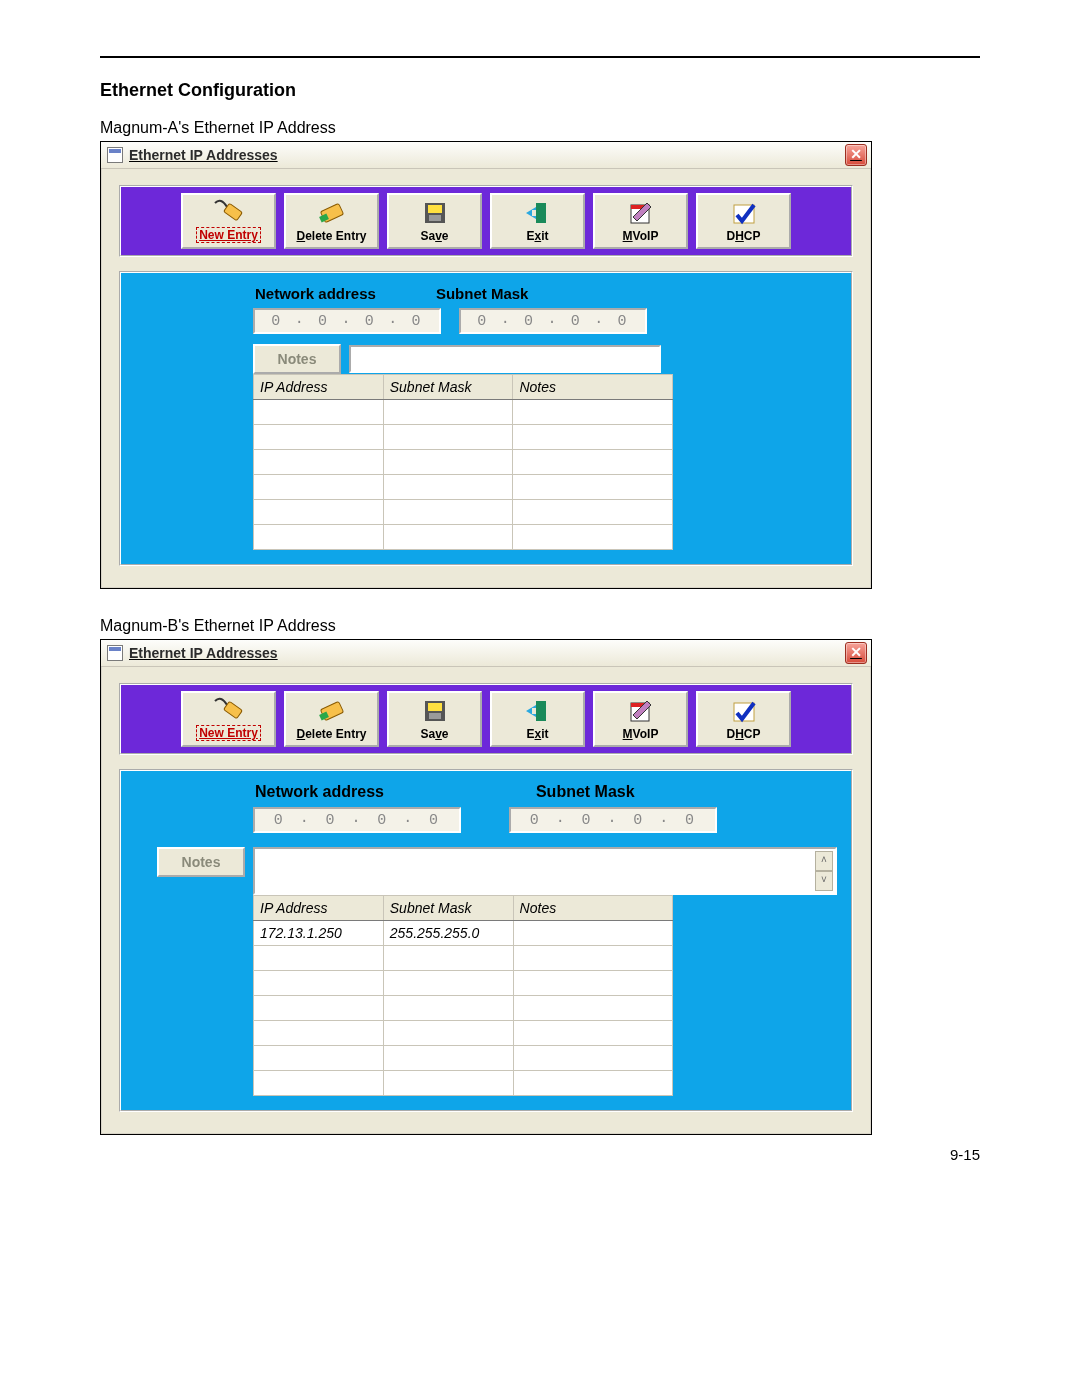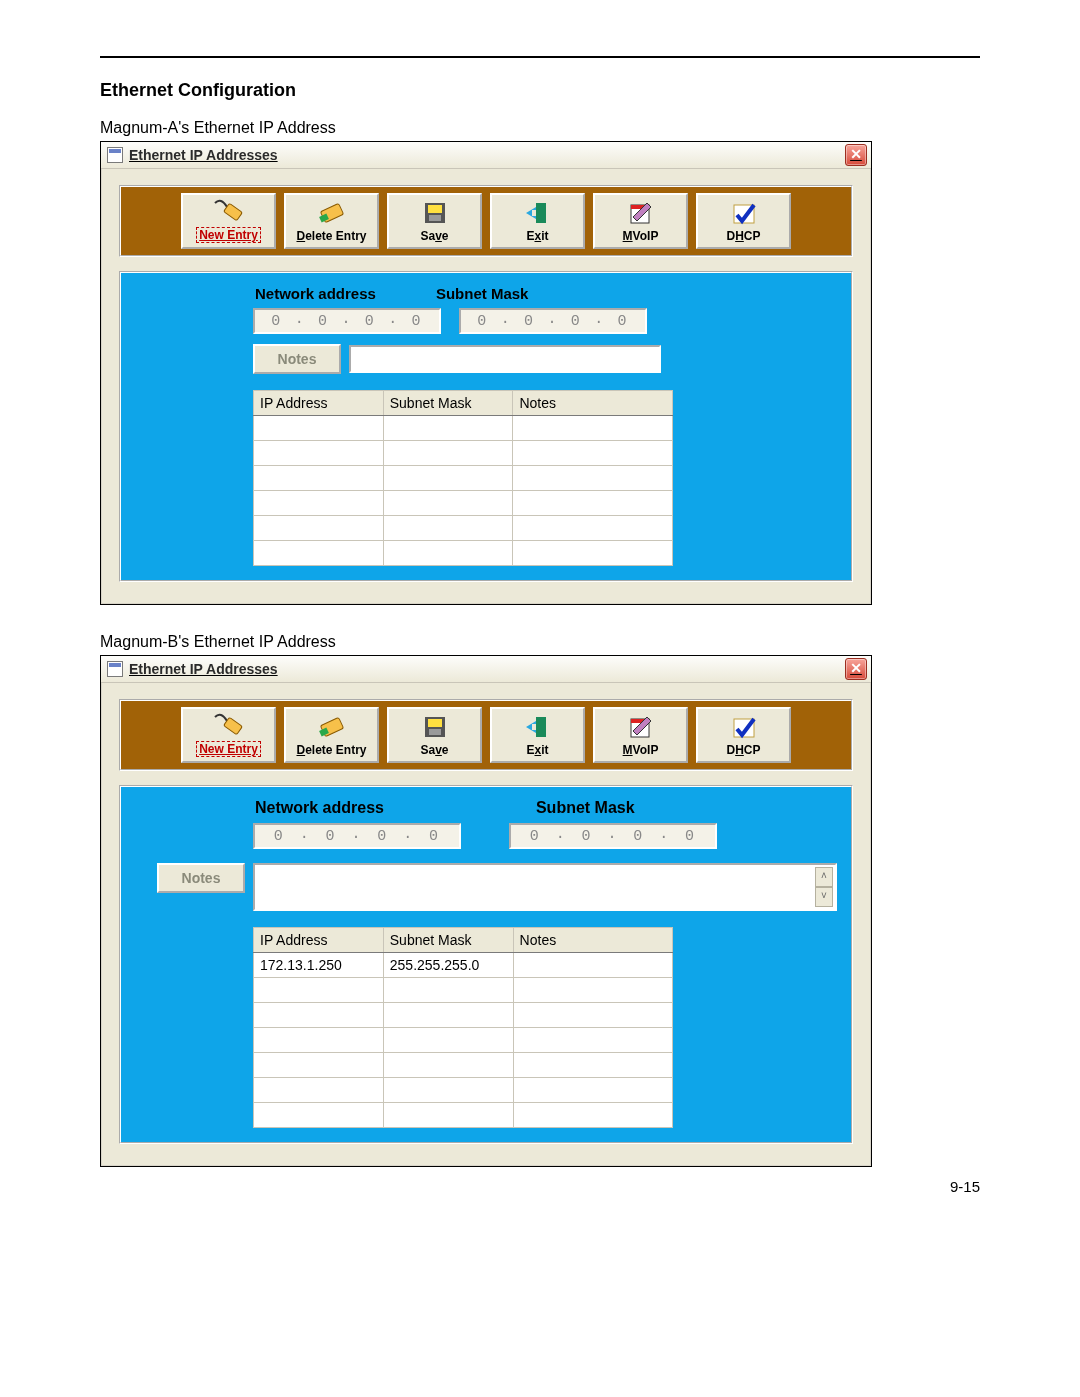--- a/index.html
+++ b/index.html
@@ -90,21 +90,21 @@
     padding: 16px 18px 22px 18px;
   }
 
   
   .toolbar-frame {
     border: 2px groove #fff;
     padding: 6px 6px;
     display: flex;
     gap: 8px;
     justify-content: center;
-    background: #a16207;
+    background: #6d28d9;
   }
   .tool-btn {
     width: 95px;
     height: 56px;
     background: #ece9d8;
     border: 2px outset #fff;
     display: flex;
     flex-direction: column;
     align-items: center;
     justify-content: flex-end;
@@ -210,26 +210,26 @@
     background: #ece9d8;
     border: 1px solid #b5b19f;
     font-size: 10px;
     text-align: center;
     line-height: 16px;
     color: #666;
   }
 
   
   .grid-wrap {
-    margin-top: 16px;
     margin-left: 118px;
     width: 420px;
     border: 1px solid #7a7a7a;
     background: #fff;
     border-collapse: collapse;
+    font-style: italic;
   }
   .grid-wrap th, .grid-wrap td {
     border: 1px solid #c9c5b8;
     font-size: 14px;
     text-align: left;
     padding: 2px 6px;
     height: 20px;
     font-weight: normal;
   }
   .grid-wrap th {

